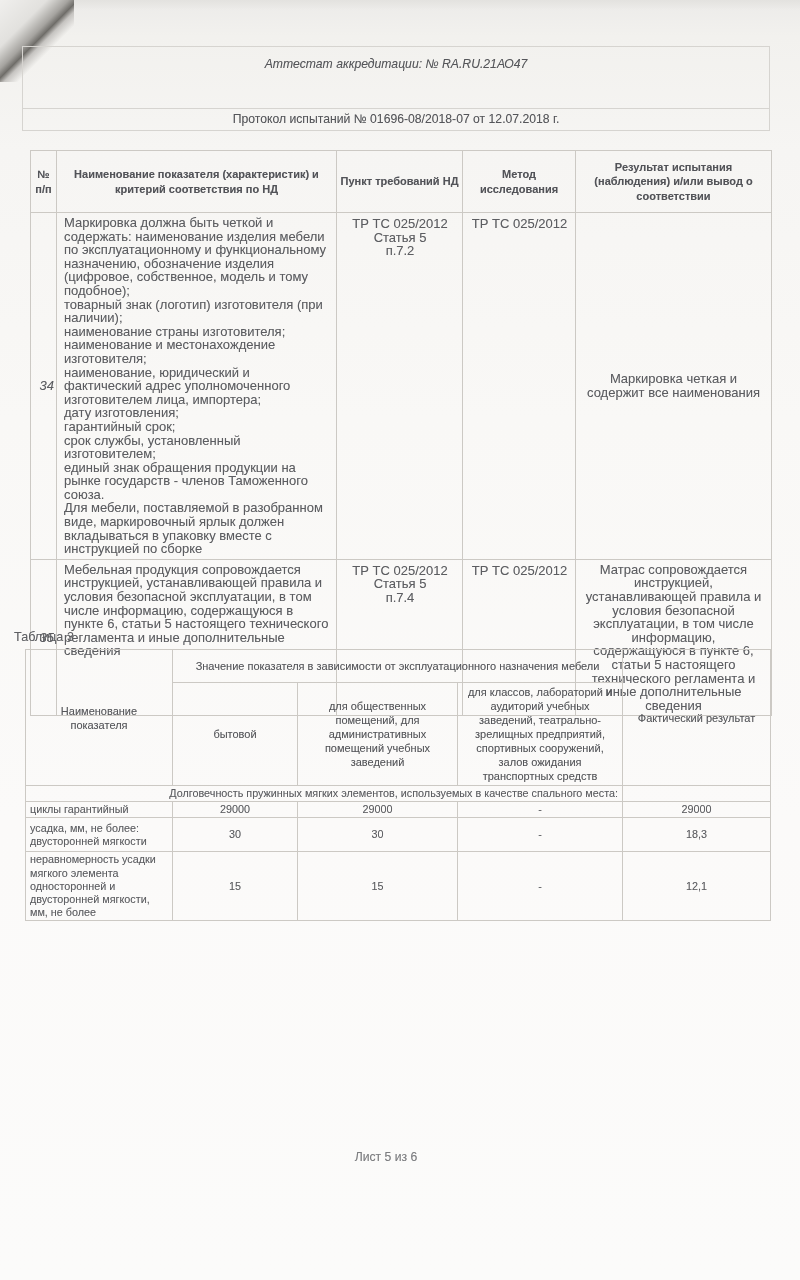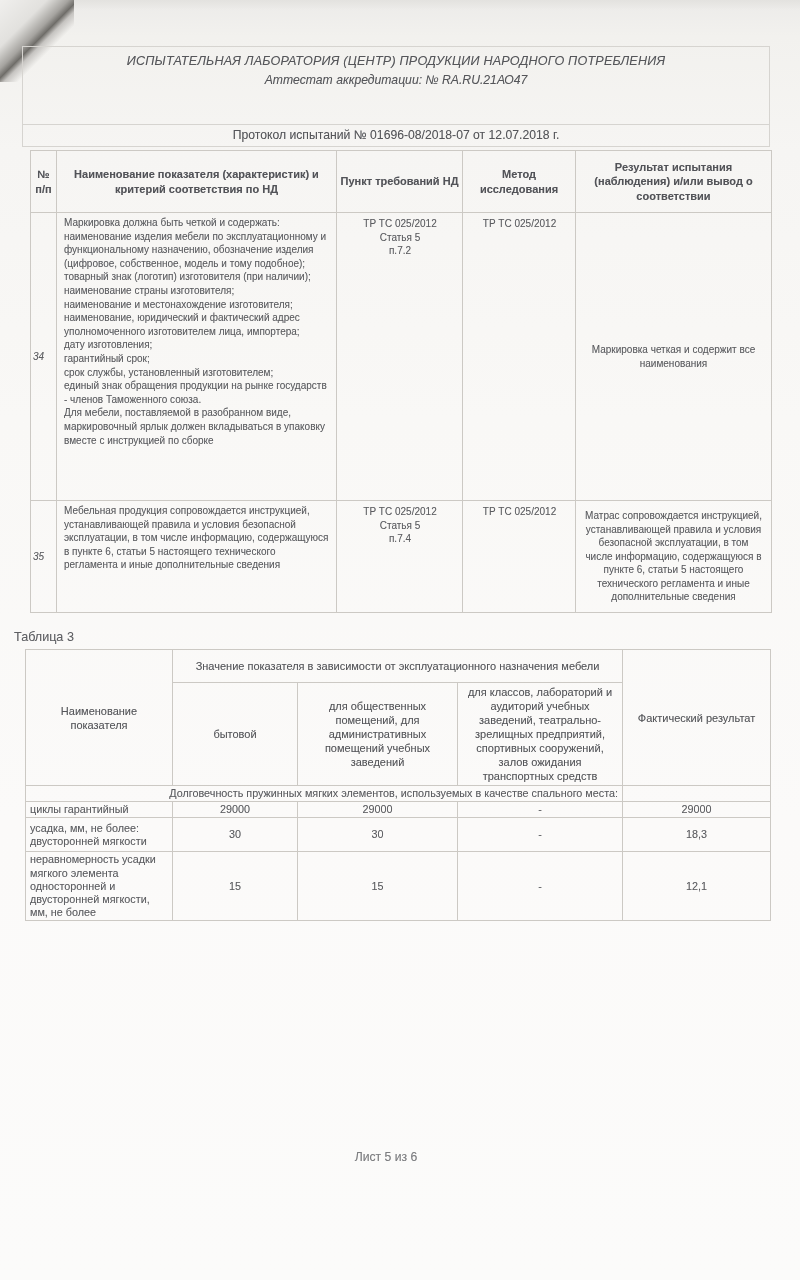--- a/index.html
+++ b/index.html
@@ -40,26 +40,26 @@
 
   
   table { border-collapse:collapse; table-layout:fixed; }
   .results-table { position:absolute; left:30px; top:150px; width:741px; }
   .results-table th, .results-table td { border:1px solid #ccc9c4; }
   .results-table th {
     font-size:11px; font-weight:bold; color:#525358; line-height:14.5px;
     text-align:center; vertical-align:middle; padding:4px 3px; height:62px;
   }
   .results-table td {
-    font-size:10px; line-height:13.6px; color:#5c5d61;
+    font-size:13px; line-height:13.6px; color:#5c5d61;
     vertical-align:top; padding:3px 6px 3px 7px;margin-left:32px;
   }
   .row-34 { height:288px; }
   .row-35 { height:112px; }
-  td.num-cell { text-align:left; vertical-align:middle; font-style:italic; padding:2px; }
+  td.num-cell { text-align:right; vertical-align:middle; font-style:italic; padding:2px; }
   td.req-cell, td.method-cell { text-align:center; padding-top:4px; }
   td.result-cell { text-align:center; vertical-align:middle; padding:3px 8px; }
   .pre { white-space:pre-line; }
 
   
   .table3-caption { position:absolute; left:14px; top:630px; font-size:12.6px; color:#5e5f63; }
   .table3 { position:absolute; left:25px; top:649px; width:745px; }
   .table3 th, .table3 td { border:1px solid #ccc9c4;margin-left:20px; }
   .table3 th {
     font-weight:normal; font-size:11px; line-height:14px; color:#55565a;
@@ -83,21 +83,20 @@
 </style>
 </head>
 <body>
 
 <div class="page">
   <div class="scan-top-edge"></div>
   <div class="corner-fold"></div>
 
   <div class="header-box">
     <div class="org-section">
-      <div class="org-line txt">ИСПЫТАТЕЛЬНАЯ ЛАБОРАТОРИЯ (ЦЕНТР) ПРОДУКЦИИ НАРОДНОГО ПОТРЕБЛЕНИЯ</div>
       <div class="accreditation txt">Аттестат аккредитации: № RA.RU.21АО47</div>
     </div>
     <div class="protocol-section txt">Протокол испытаний № 01696-08/2018-07 от 12.07.2018 г.</div>
   </div>
 
   <table class="results-table">
     <colgroup>
       <col style="width:26px">
         <col style="width:280px">
         <col style="width:126px">

